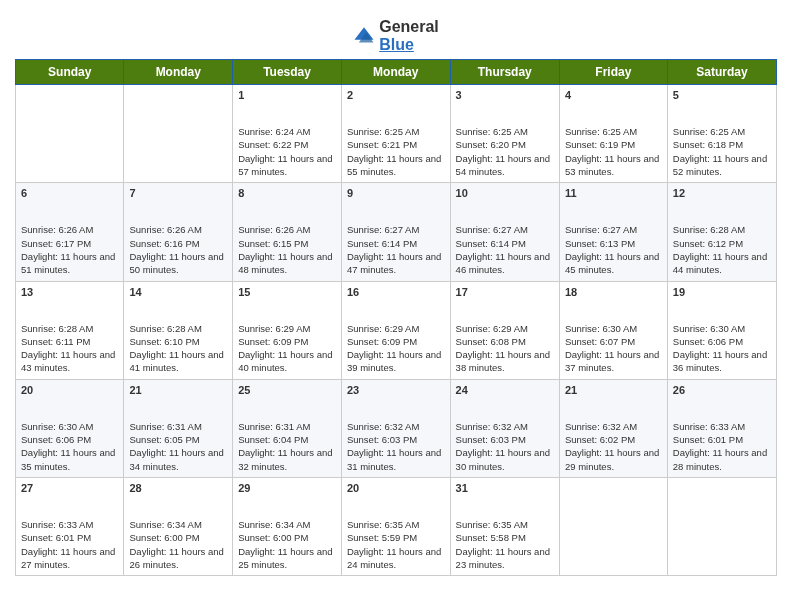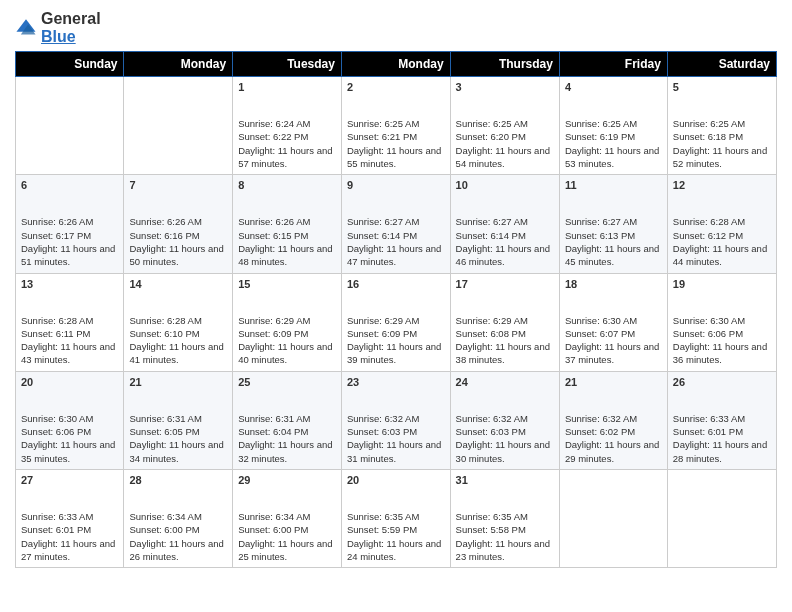--- a/index.html
+++ b/index.html
@@ -11,23 +11,24 @@
       padding: 0;
     }
     .page {
       width: 792px;
       min-height: 612px;
       background: #fff;
       padding: 10px 15px 15px 15px;
     }
     .header {
       display: flex;
-      justify-content: space-between;
+      justify-content: center;
       align-items: flex-start;
       margin-bottom: 6px;
+      margin-top: 8px;
     }
     .logo-icon {
       width: 22px;
       height: 22px;
     }
     .title-block {
       text-align: right;
     }
     .month-title {
       font-size: 32px;
@@ -39,26 +40,26 @@
       font-size: 14px;
       color: #444;
       margin-top: 2px;
     }
     .calendar {
       width: 100%;
       border-collapse: collapse;
       border: 1px solid #ccc;
     }
     .calendar th {
-      background: #000000;
+      background: #4d7c0f;
       color: #fff;
       font-size: 12px;
       font-weight: bold;
       padding: 5px 6px;
-      text-align: right;
+      text-align: center;
       border: 1px solid #2060aa;
     }
     .calendar td {
       vertical-align: top;
       border: 1px solid #ccc;
       padding: 4px 5px;
       width: 113px;
       min-height: 75px;
       font-size: 10px;
       color: #333;

